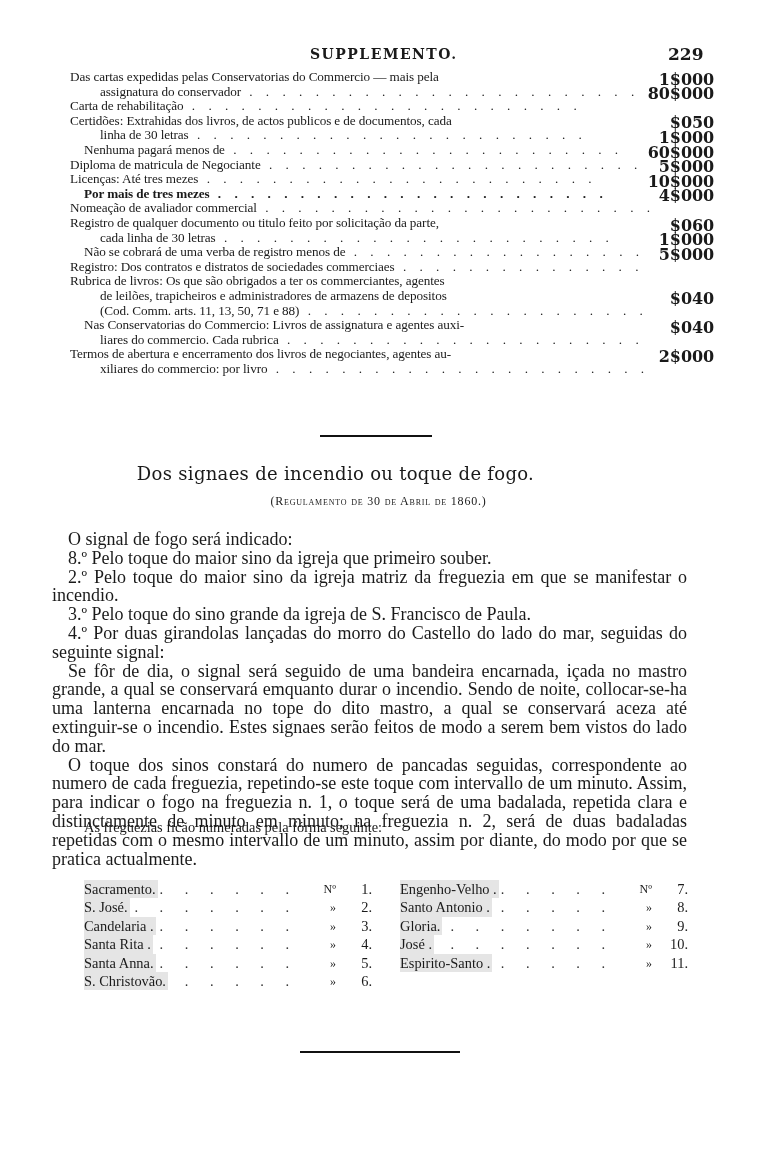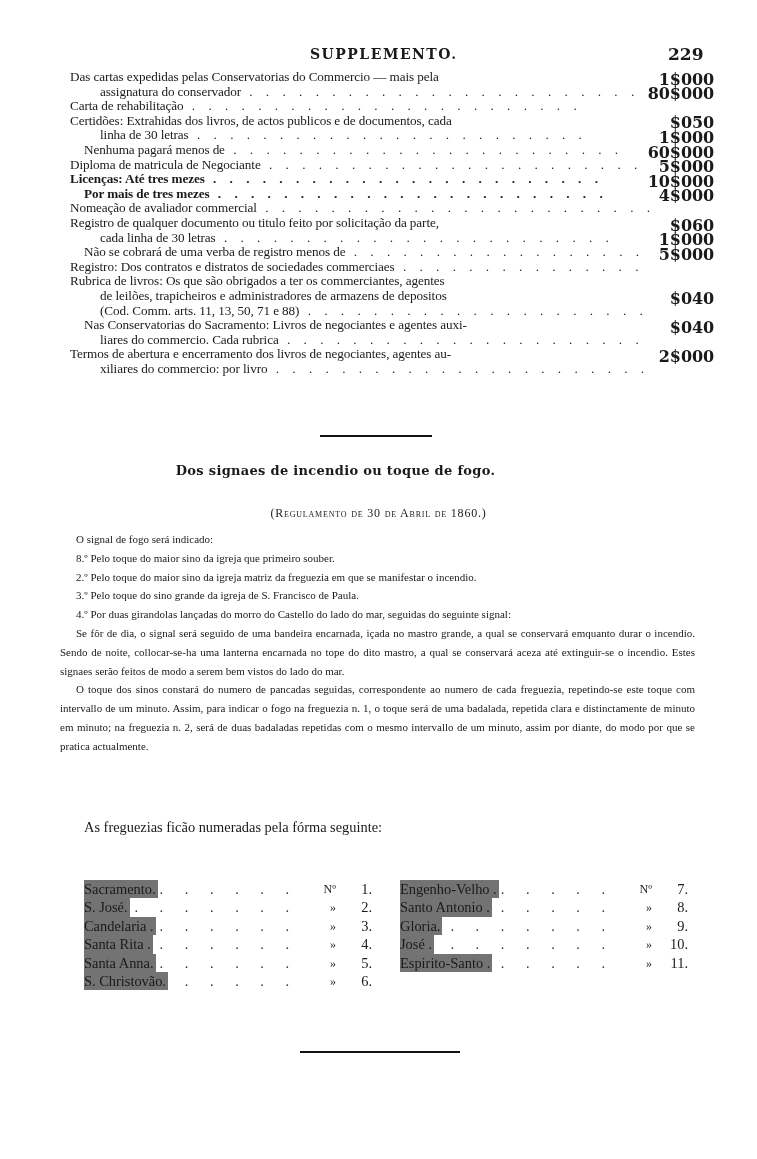--- a/index.html
+++ b/index.html
@@ -40,44 +40,44 @@
   }
 
   .rule {
     position: absolute; height: 2px; background: #111;
   }
   .rule-top { left: 320px; top: 435px; width: 112px; }
   .rule-bottom { left: 300px; top: 1051px; width: 160px; }
 
   .section-title {
     position: absolute; left: 0; top: 463px; width: 671px; text-align: center;
-    font-family: "DejaVu Serif", serif; font-weight: bold; font-size: 13px;
+    font-family: "DejaVu Serif", serif; font-weight: normal; font-size: 18px;
     letter-spacing: 0.3px;
   }
   .section-sub {
-    position: absolute; left: 0; top: 506px; width: 757px; text-align: center;
+    position: absolute; left: 0; top: 494px; width: 757px; text-align: center;
     font-size: 12px; letter-spacing: 0.8px; font-variant: small-caps;
   }
 
   .body-text {
-    position: absolute; left: 60px; top: 530px; width: 635px;
-    font-size: 11px; line-height: 18.8px; text-align: justify;
+    position: absolute; left: 52px; top: 530px; width: 635px;
+    font-size: 18px; line-height: 18.8px; text-align: justify;
   }
   .body-text p { margin: 0; text-indent: 16px; }
 
   .parishes-intro {
     position: absolute; left: 84px; top: 819px; font-size: 14.4px;
   }
   .parish-col { position: absolute; top: 880px; }
   .parish-col.left { left: 84px; width: 288px; }
   .parish-col.right { left: 400px; width: 288px; }
   .parish {
     position: relative; height: 18.4px; font-size: 14.4px; line-height: 18.4px;
   }
-  .parish .pname { position: absolute; left: 0; top: 0; background: #737373; padding-right: 2px; z-index: 1; }
+  .parish .pname { position: absolute; left: 0; top: 0; background: #e5e5e5; padding-right: 2px; z-index: 1; }
   .parish .pdots {
     position: absolute; left: 0; right: 62px; top: 0; overflow: hidden; white-space: nowrap;
     letter-spacing: 9px; color: #333;
   }
   .parish .pmark { position: absolute; right: 36px; top: 0; font-size: 12px; margin-left: 14px; }
   .parish .pnum { position: absolute; right: 0; top: 0; width: 26px; text-align: right; }
 </style>
 </head>
 <body>
 
@@ -105,21 +105,21 @@
       </div>
       <div class="fee sub">
         <span class="txt" style="white-space: nowrap; overflow: hidden;">Nenhuma pagará menos de<span class="dots"> . . . . . . . . . . . . . . . . . . . . . . . .</span></span>
         <span class="amt">1$000</span>
       </div>
       <div class="fee">
         <span class="txt" style="white-space: nowrap; overflow: hidden;">Diploma de matricula de Negociante<span class="dots"> . . . . . . . . . . . . . . . . . . . . . . . .</span></span>
         <span class="amt">60$000</span>
       </div>
       <div class="fee">
-        <span class="txt" style="white-space: nowrap; overflow: hidden; font-weight: bold;">Licenças: Até tres mezes<span class="dots"> . . . . . . . . . . . . . . . . . . . . . . . .</span></span>
+        <span class="txt" style="white-space: nowrap; overflow: hidden;">Licenças: Até tres mezes<span class="dots"> . . . . . . . . . . . . . . . . . . . . . . . .</span></span>
         <span class="amt">5$000</span>
       </div>
       <div class="fee sub">
         <span class="txt" style="white-space: nowrap; overflow: hidden; font-weight: bold;">Por mais de tres mezes<span class="dots"> . . . . . . . . . . . . . . . . . . . . . . . .</span></span>
         <span class="amt">10$000</span>
       </div>
       <div class="fee">
         <span class="txt" style="white-space: nowrap; overflow: hidden;">Nomeação de avaliador commercial<span class="dots"> . . . . . . . . . . . . . . . . . . . . . . . .</span></span>
         <span class="amt">4$000</span>
       </div>
@@ -136,21 +136,21 @@
         <span class="txt" style="white-space: nowrap; overflow: hidden;">Registro: Dos contratos e distratos de sociedades commerciaes<span class="dots"> . . . . . . . . . . . . . . . . . . . . . . . .</span></span>
         <span class="amt">5$000</span>
       </div>
       <div class="fee">
         <span class="txt">Rubrica de livros: Os que são obrigados a ter os commerciantes, agentes</span>
         <span class="l2">de leilões, trapicheiros e administradores de armazens de depositos</span>
         <span class="l2" style="white-space: nowrap; overflow: hidden;">(Cod. Comm. arts. 11, 13, 50, 71 e 88)<span class="dots"> . . . . . . . . . . . . . . . . . . . . . . . .</span></span>
         <span class="amt">$040</span>
       </div>
       <div class="fee sub">
-        <span class="txt">Nas Conservatorias do Sacramento: Livros de negociantes e agentes auxi-</span>
+        <span class="txt">Nas Conservatorias do Commercio: Livros de assignatura e agentes auxi-</span>
         <span class="l2" style="white-space: nowrap; overflow: hidden;">liares do commercio. Cada rubrica<span class="dots"> . . . . . . . . . . . . . . . . . . . . . . . .</span></span>
         <span class="amt">$040</span>
       </div>
       <div class="fee">
         <span class="txt">Termos de abertura e encerramento dos livros de negociantes, agentes au-</span>
         <span class="l2" style="white-space: nowrap; overflow: hidden;">xiliares do commercio: por livro<span class="dots"> . . . . . . . . . . . . . . . . . . . . . . . .</span></span>
         <span class="amt">2$000</span>
       </div>
     </div>
 

